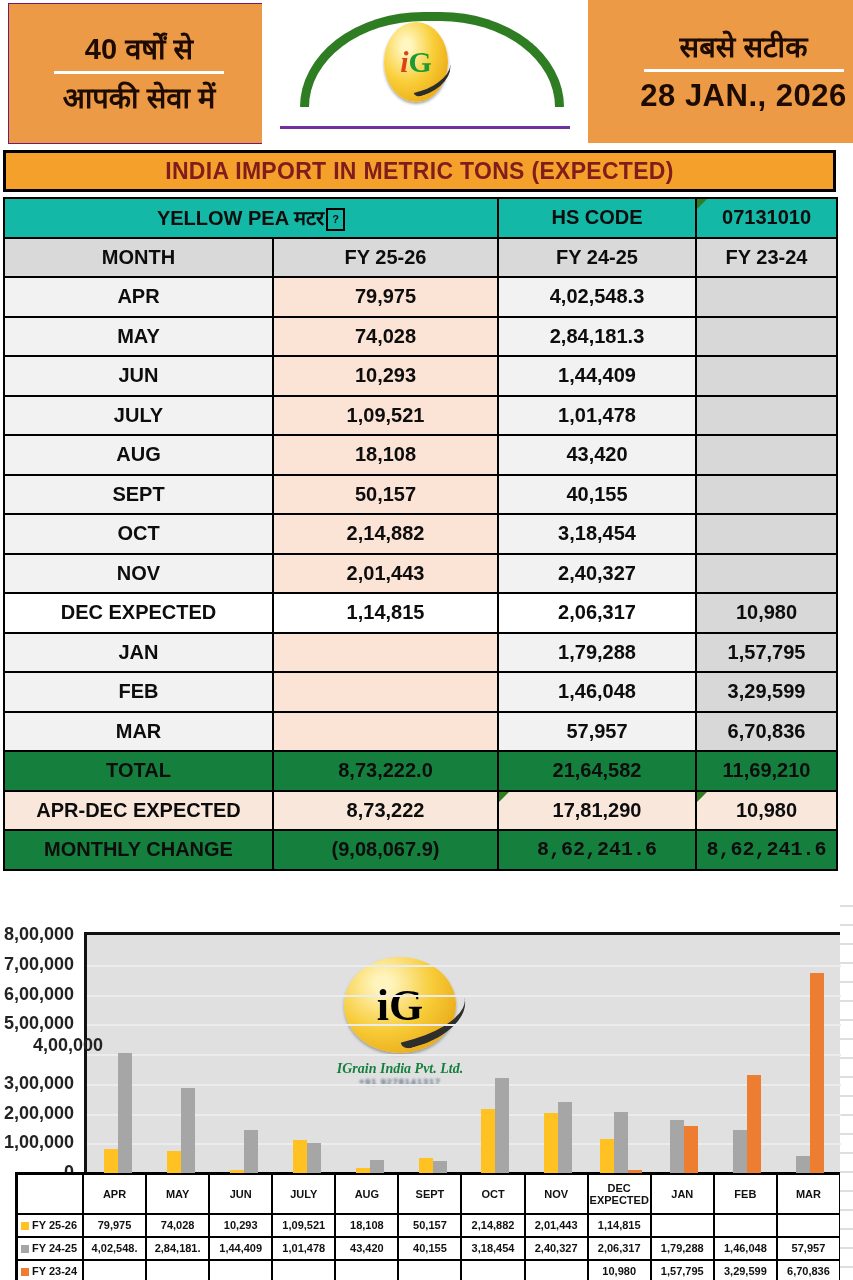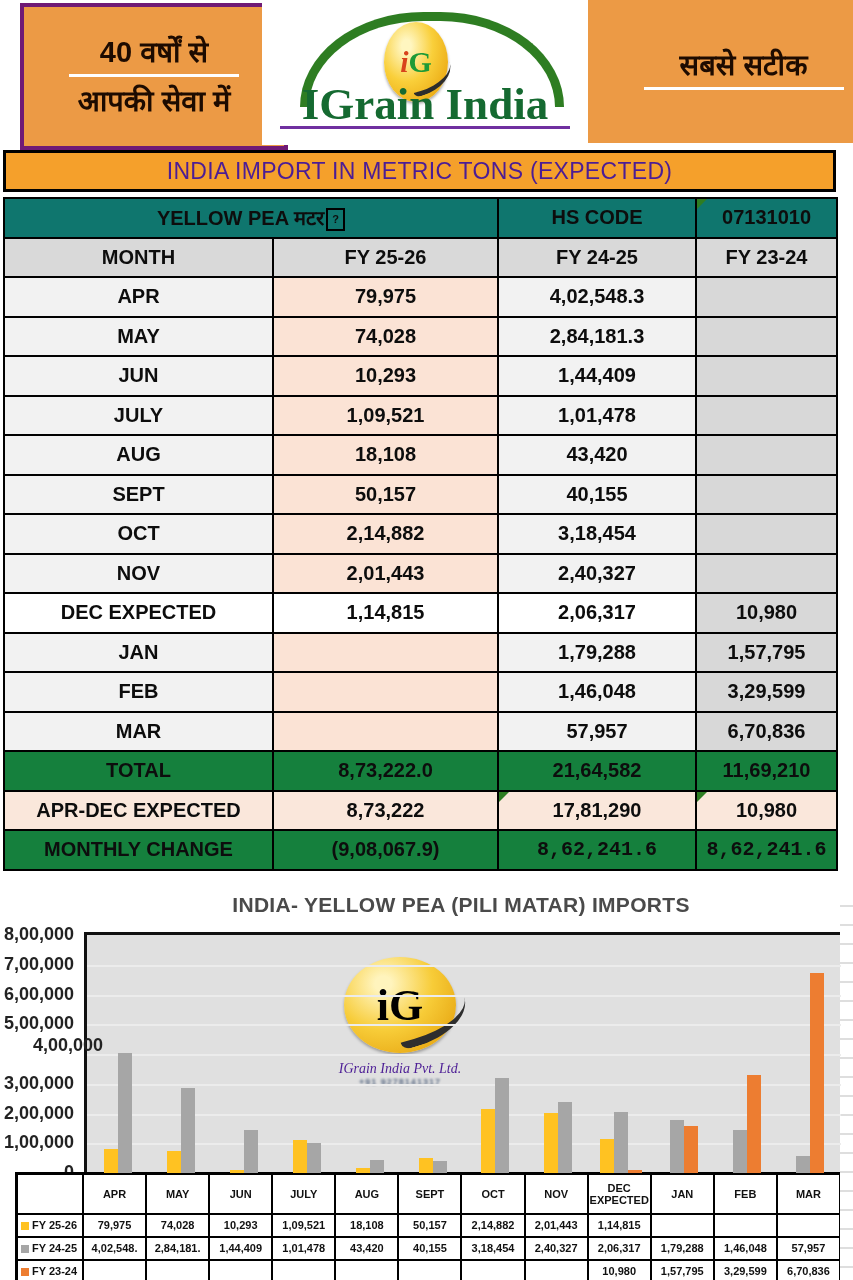--- a/index.html
+++ b/index.html
@@ -3,21 +3,21 @@
 <meta charset="utf-8">
 <style>
   html,body{margin:0;padding:0;background:#ffffff;}
   body{width:853px;height:1280px;position:relative;overflow:hidden;
        font-family:"Liberation Sans",sans-serif;-webkit-font-smoothing:antialiased;}
 
   
   #app-header{position:absolute;left:0;top:0;width:853px;height:145px;background:#fff;}
   .hbox{position:absolute;top:0;height:143px;background:#EC9A45;color:#1d0b00;
         display:flex;flex-direction:column;align-items:center;justify-content:center;}
-  .hbox.left{left:20px;top:3px;width:260px;height:139px;border:4px solid #701a75;}
+  .hbox.left{left:8px;top:3px;width:260px;height:139px;border:1px solid #701a75;}
   .hbox.right{left:588px;width:311px;height:143px;}
   .hline{font-weight:bold;font-size:29px;line-height:1.25;}
   .hrule{width:170px;height:3px;background:#ffffff;margin:4px 0 6px 0;}
   .hrule.wide{width:200px;}
   .hdate{font-weight:bold;font-size:31px;letter-spacing:0.5px;}
   .hcenter{position:absolute;left:262px;top:0;width:326px;height:145px;background:#fff;
            display:flex;flex-direction:column;align-items:center;}
   .arch{position:absolute;left:38px;top:12px;width:246px;height:86px;
         border:9px solid #2E7D22;border-bottom:none;border-radius:130px 130px 0 0/100px 100px 0 0;}
   .egg{position:absolute;left:122px;top:22px;width:64px;height:80px;border-radius:50%;
@@ -32,26 +32,26 @@
        font-family:"Liberation Serif",serif;font-weight:bold;font-size:45px;color:#156A31;
        letter-spacing:0px;}
   .brand-rule{position:absolute;left:18px;top:126px;width:290px;height:3px;background:#7030A0;}
   .brand-sub{position:absolute;left:0;top:130px;width:326px;text-align:center;
        font-weight:bold;font-size:13.5px;color:#1b1b1b;letter-spacing:0.4px;}
 
   
   #table-wrap{position:absolute;left:3px;top:150px;width:833px;}
   #table-title{height:36px;background:#F5A02B;border:3px solid #000;
        display:flex;align-items:center;justify-content:center;
-       font-weight:normal;font-size:23px;color:#4c1d95;letter-spacing:0.3px;margin-bottom:5px;}
+       font-weight:bold;font-size:23px;color:#7f1d1d;letter-spacing:0.3px;margin-bottom:5px;}
   #import-table{border-collapse:collapse;width:833px;table-layout:fixed;}
   #import-table td{border:2.5px solid #000;text-align:center;font-weight:bold;
        font-size:20px;color:#0d0d0d;padding:0;position:relative;}
   col.w-month{width:269px;}col.w-a{width:225px;}col.w-b{width:198px;}col.w-c{width:141px;}
-  tr.product-row td{background:#0f766e;height:41px;font-size:22px;}
+  tr.product-row td{background:#14b8a6;height:41px;font-size:22px;}
   tr.head-row td{background:#D9D9D9;height:35px;font-size:21px;}
   #import-table tbody td{height:37.5px;}
   .c-month{background:#F2F2F2;}
   .c-fy2526{background:#FBE3D5;}
   .c-fy2425{background:#F2F2F2;}
   .c-fy2324{background:#D8D8D8;}
   tr.white-row .c-month,tr.white-row .c-fy2526,tr.white-row .c-fy2425{background:#FFFFFF;}
   tr.total-row td,tr.change-row td{background:#15803d;height:38px;font-size:21px;}
   tr.aprdec-row td{background:#FAE7DB;height:38px;font-size:21px;}
   .val-red{color:#FE0000;}
@@ -73,22 +73,22 @@
   .bargroup{position:absolute;top:0;bottom:0;display:flex;align-items:flex-end;
        justify-content:center;z-index:2;}
   .bar{width:14px;}
   .wm{position:absolute;left:228px;top:22px;width:170px;text-align:center;z-index:1;}
   .wm-egg{position:relative;margin:0 auto;width:112px;height:96px;border-radius:50%;
        background:radial-gradient(ellipse at 35% 28%, #fff4bd 8%, #f7cc38 48%, #e29b07 96%);
        box-shadow:0 2px 3px rgba(0,0,0,.3);display:flex;align-items:center;justify-content:center;}
   .wm-egg .mono{font-family:"Liberation Serif",serif;font-weight:bold;font-size:44px;}
   .wm-egg .swoosh{position:absolute;right:-14px;bottom:12px;width:74px;height:30px;
        border-bottom:8px solid #2e2e2e;border-radius:0 0 60px 10px/0 0 34px 8px;transform:rotate(-16deg);}
-  .wm-t1{margin-top:8px;font-family:"Liberation Serif",serif;font-style:italic;font-weight:normal;
-       font-size:14px;color:#4c1d95;filter:blur(0.4px);}
+  .wm-t1{margin-top:8px;font-family:"Liberation Serif",serif;font-style:italic;font-weight:bold;
+       font-size:14px;color:#15803d;filter:blur(0.4px);}
   .wm-t2{font-weight:bold;font-size:9px;color:#5d6d86;filter:blur(1px);letter-spacing:1px;}
 
   
   #bottom-table{position:absolute;left:15px;top:1172px;width:823px;background:#fff;
        border:2.5px solid #000;}
   .bt-row{display:grid;grid-template-columns:66px repeat(12,1fr);}
   .bt-cell{border:1px solid #000;display:flex;align-items:center;justify-content:center;
        font-weight:bold;font-size:11px;color:#111;text-align:center;line-height:1.1;
        padding:0 1px;overflow:hidden;white-space:nowrap;}
   .bt-head .bt-cell{height:38px;font-size:11px;white-space:normal;}
@@ -108,26 +108,26 @@
     <div class="hline">40 वर्षों से</div>
     <div class="hrule"></div>
     <div class="hline">आपकी सेवा में</div>
   </div>
   <div class="hcenter">
     <div class="arch"></div>
     <div class="egg">
       <span class="mono"><span class="mi">i</span><span class="mg">G</span></span>
       <span class="swoosh"></span>
     </div>
-    <div class="brand-title">IGrain India</div>
     <div class="brand-rule"></div>
   </div>
   <div class="hbox right">
     <div class="hline">सबसे सटीक</div>
     <div class="hrule wide"></div>
+    <div class="hdate">28 JAN., 2026</div>
   </div>
 </div>
 
 <div id="table-wrap">
   <div id="table-title">INDIA IMPORT IN METRIC TONS (EXPECTED)</div>
   <table id="import-table">
     <colgroup>
         <col class="w-month">
         <col class="w-a">
         <col class="w-b">
@@ -237,21 +237,20 @@
         <td>MONTHLY CHANGE</td>
         <td class="val-red">(9,08,067.9)</td>
         <td class="val-green">8,62,241.6</td>
         <td class="val-green">8,62,241.6</td>
       </tr>
     </tbody>
   </table>
 </div>
 
 <div id="chart-section">
-  <div class="chart-title">INDIA- YELLOW PEA (PILI MATAR) IMPORTS</div>
   <div id="plot">
     <div class="wm">
       <div class="wm-egg">
         <span class="mono"><span class="mi">i</span><span class="mg">G</span></span>
         <span class="swoosh"></span>
       </div>
       <div class="wm-t1">IGrain India Pvt. Ltd.</div>
       <div class="wm-t2">+91 9278141317</div>
     </div>
   <div class="gridline" style="top: 29.75px;"></div>

